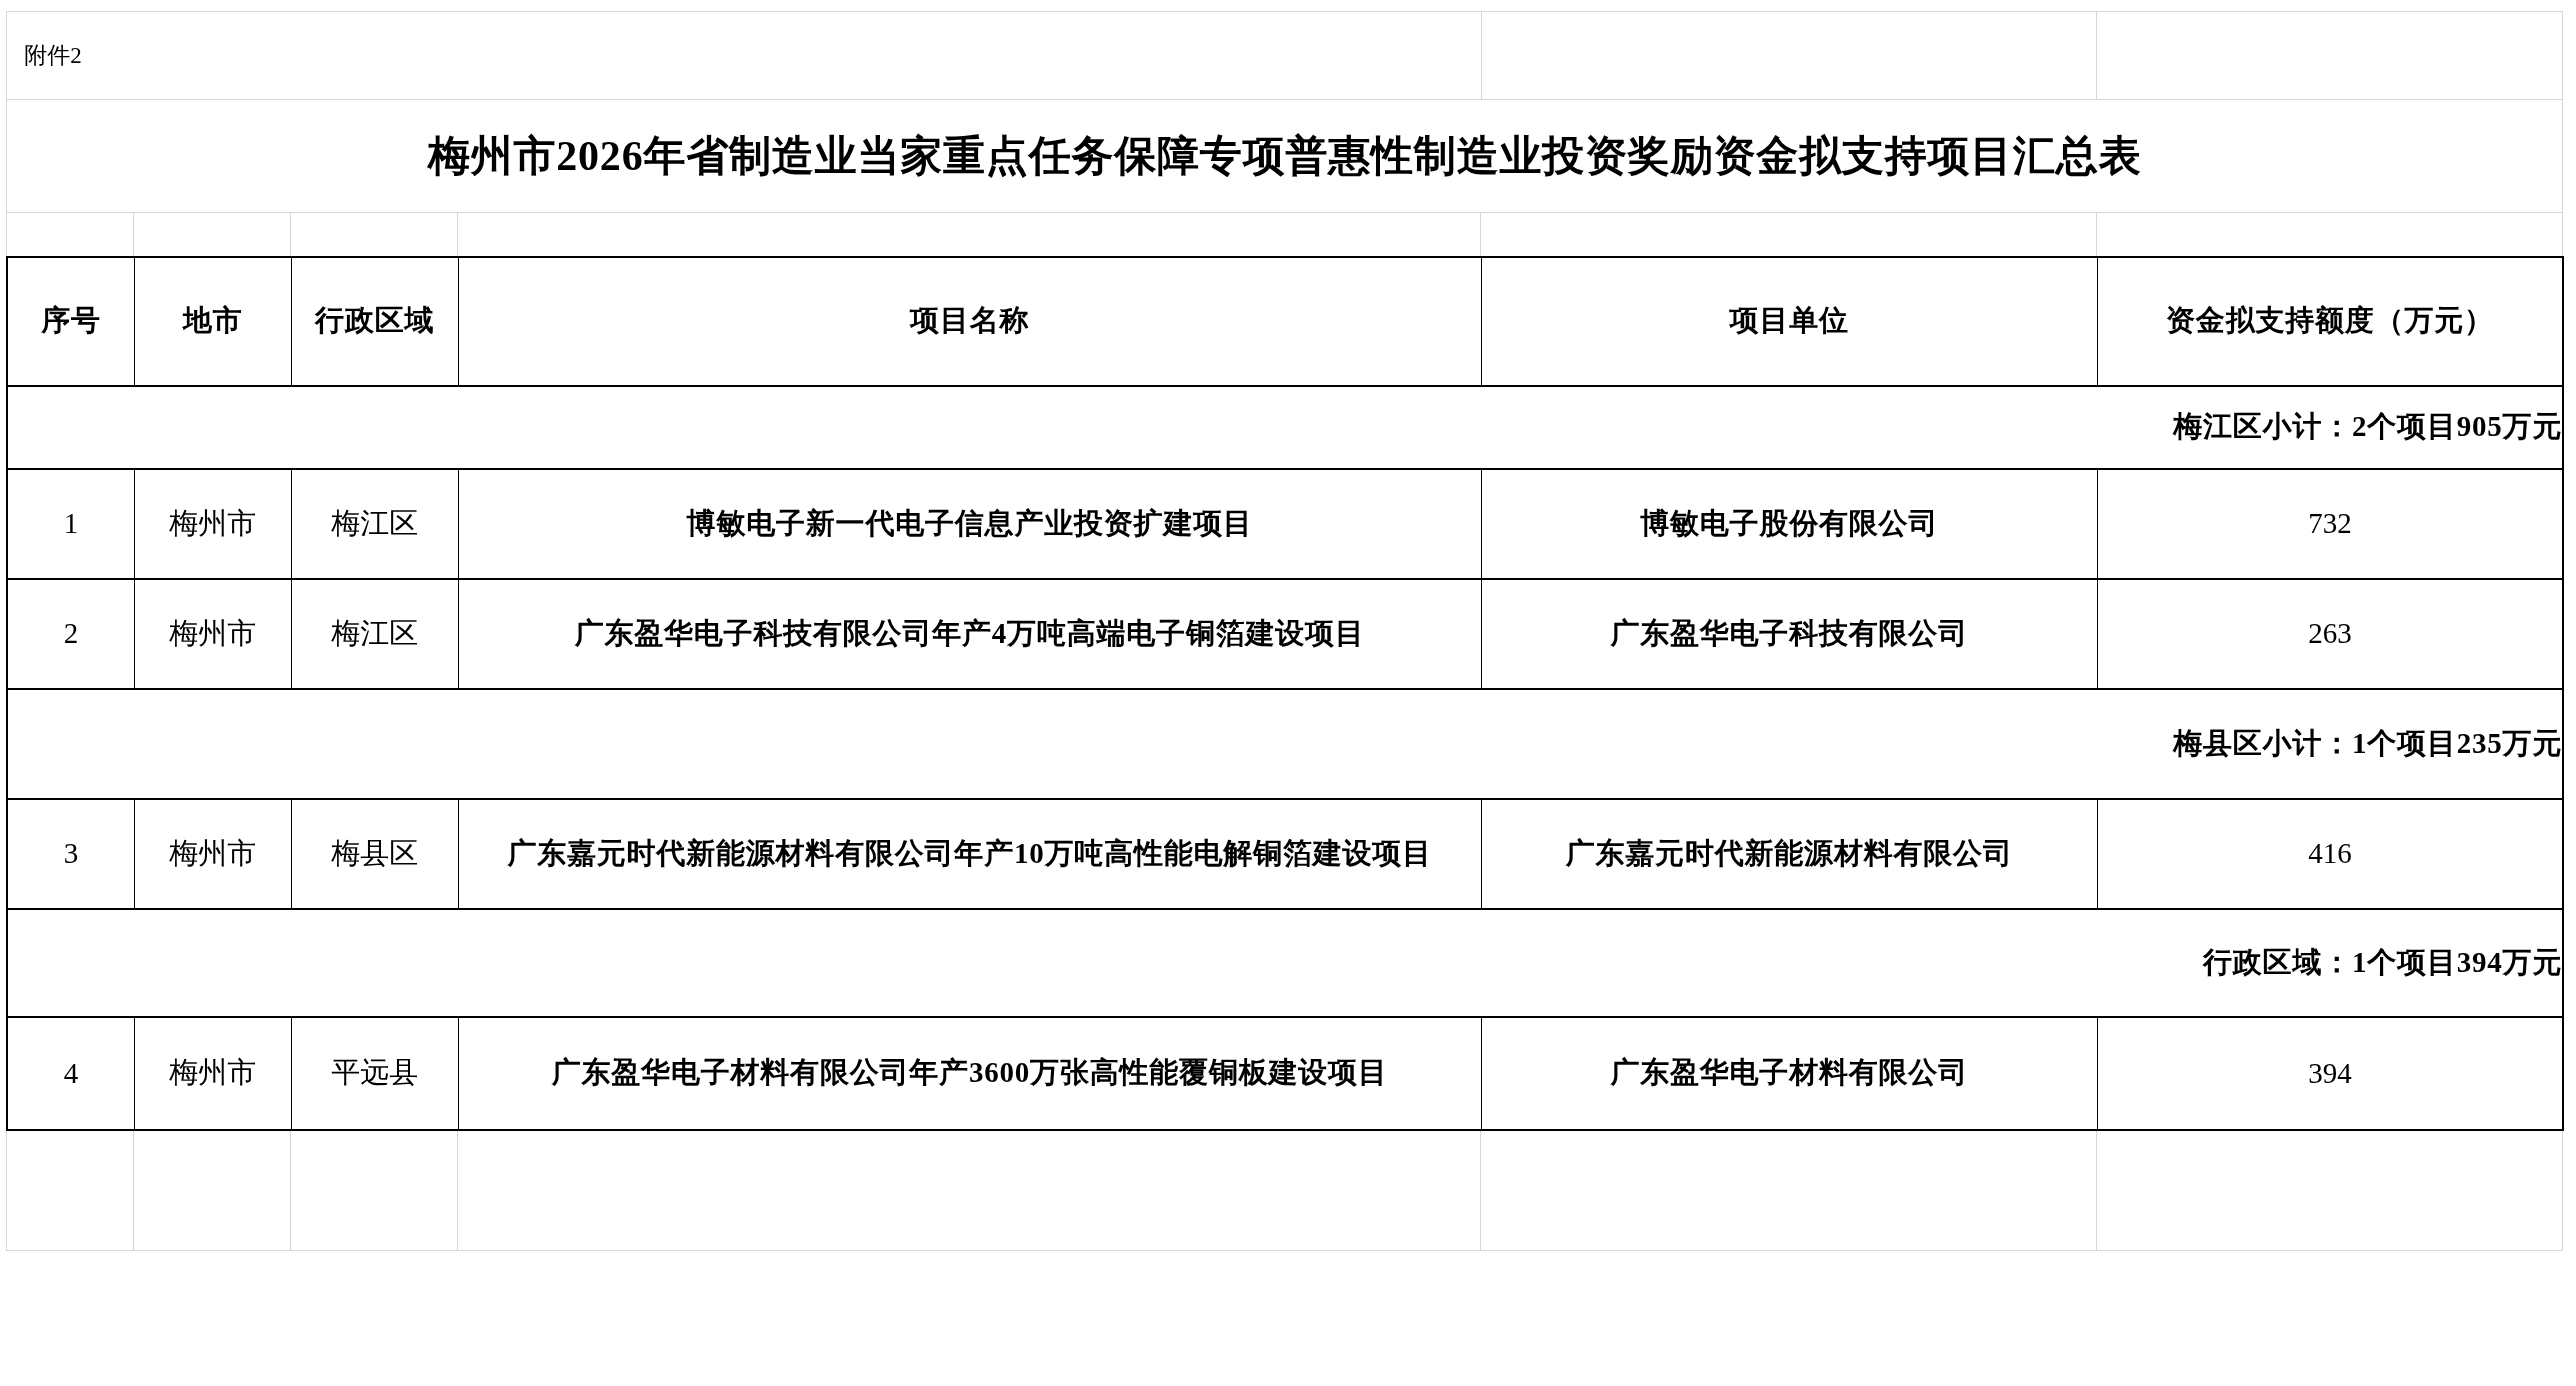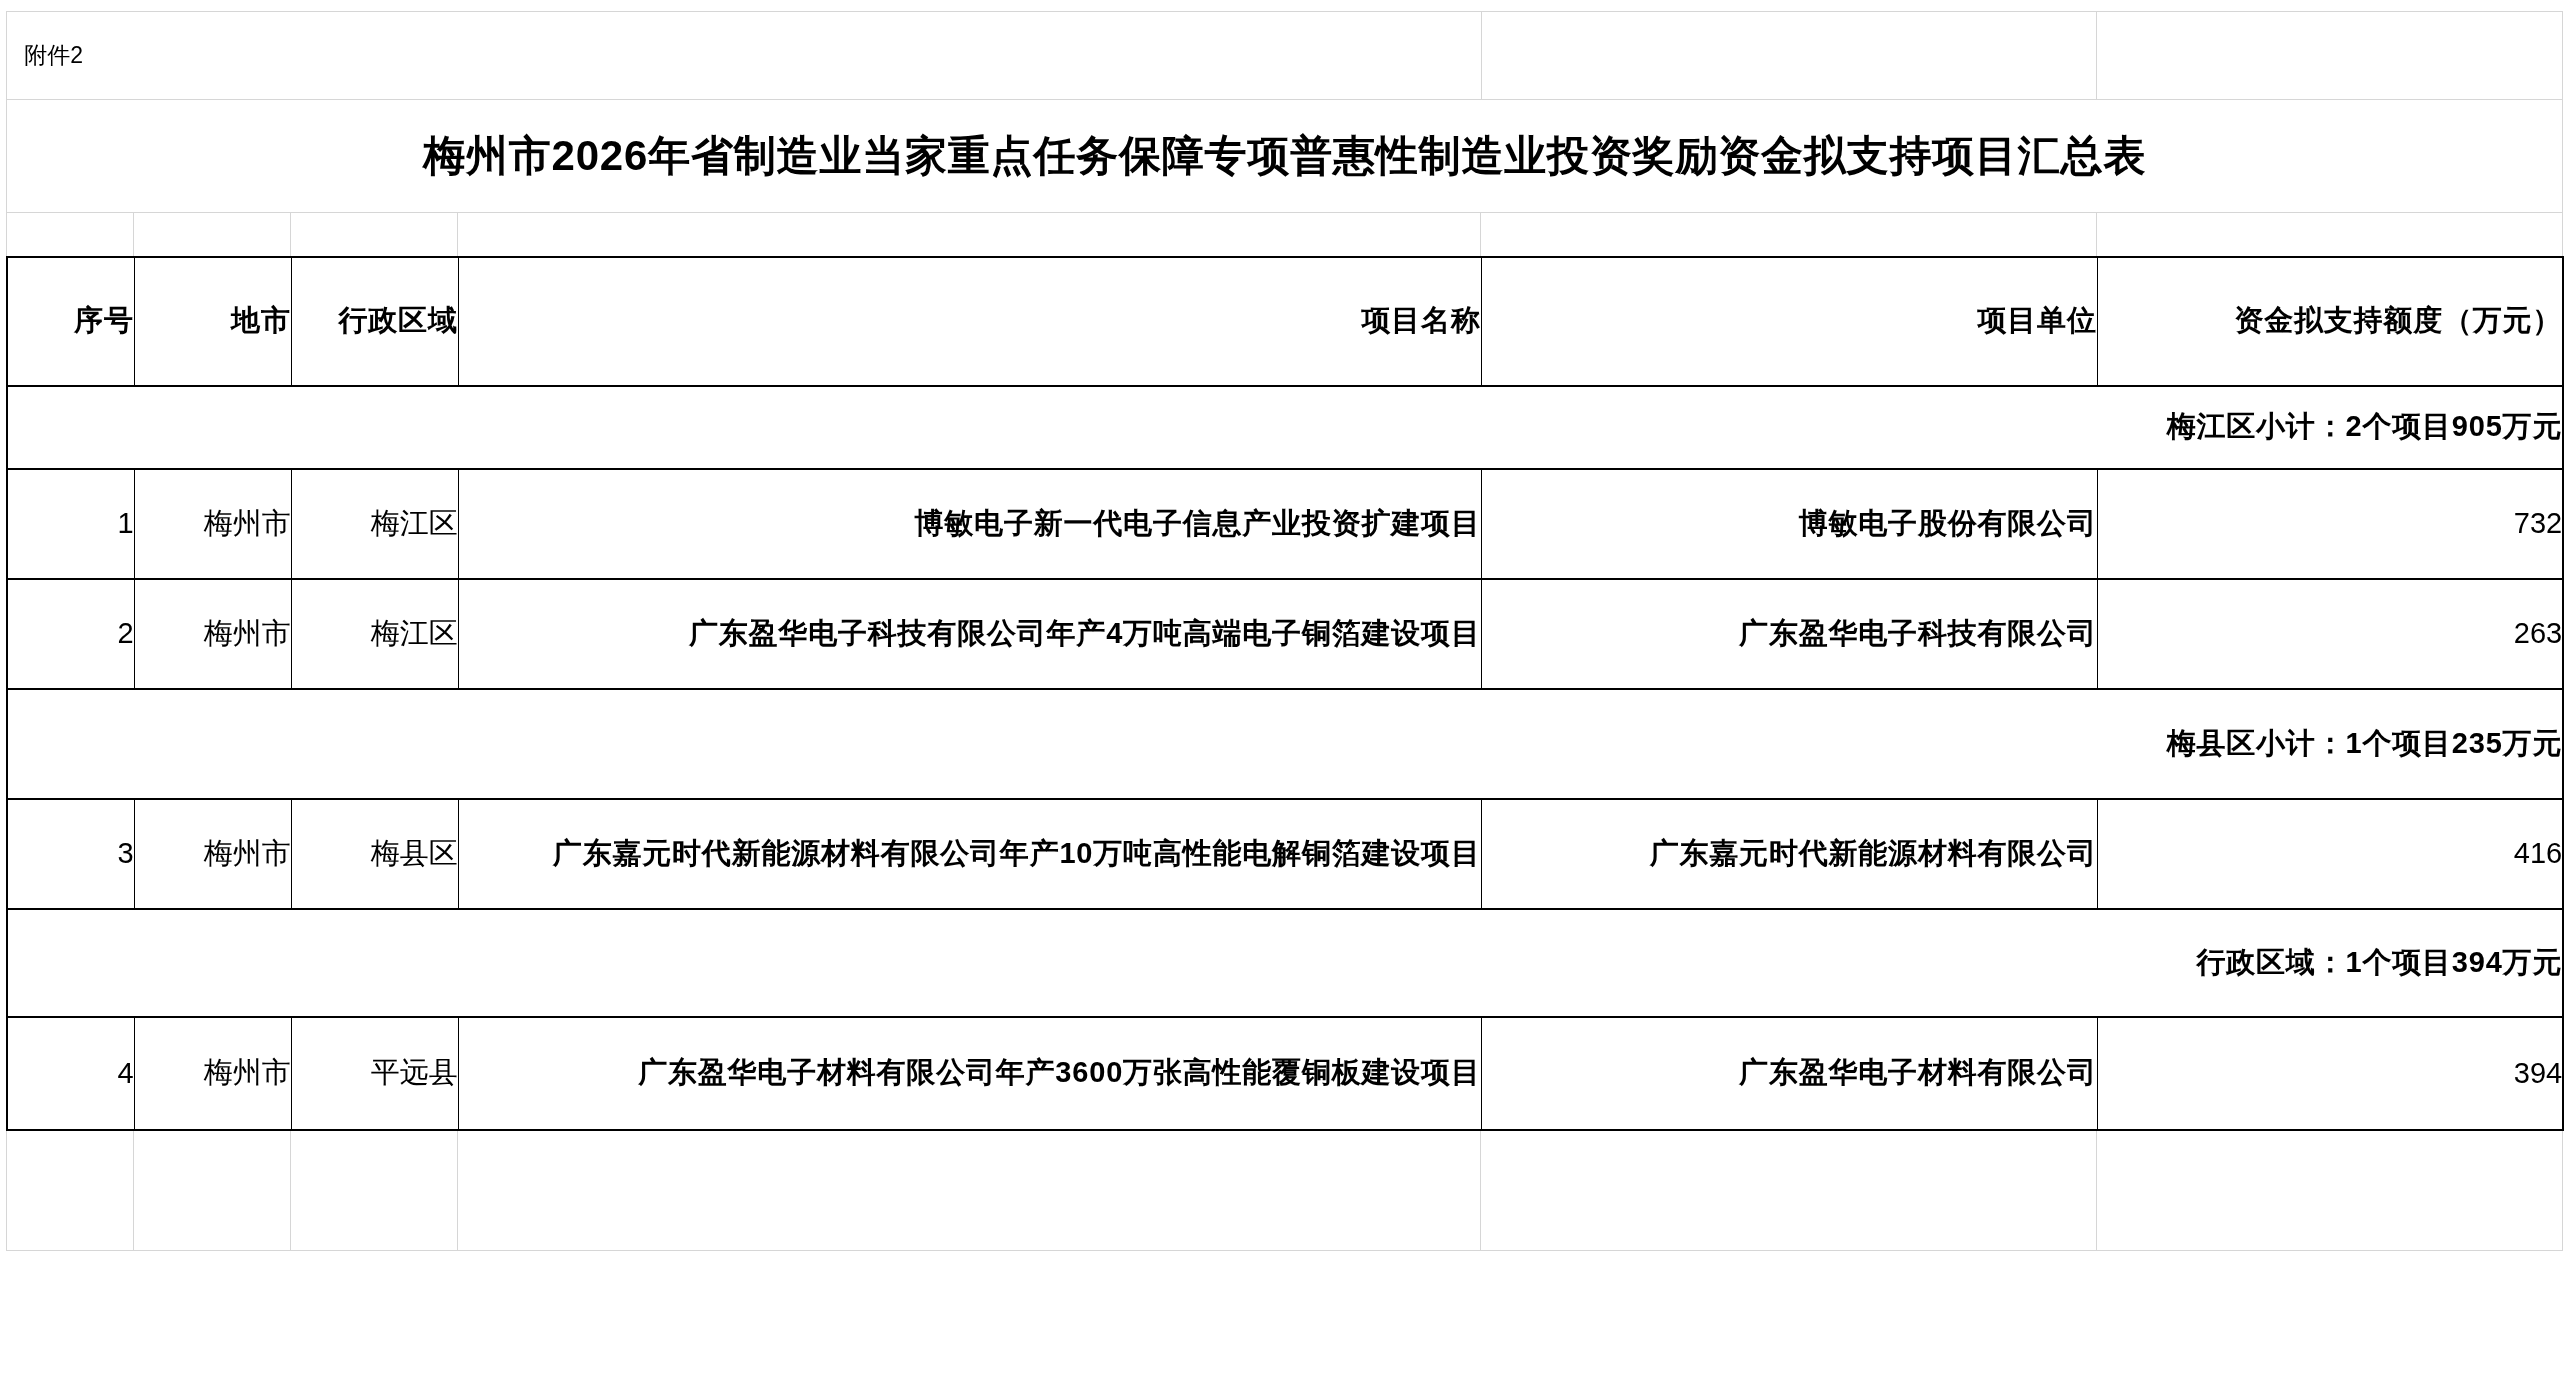--- a/index.html
+++ b/index.html
@@ -6,21 +6,21 @@
     --grid:#d6d6d6;
     --ink:#000000;
   }
   html,body{margin:0;padding:0;background:#ffffff;}
   .sheet{
     position:relative;
     width:2576px;
     height:1386px;
     background:#ffffff;
     color:var(--ink);
-    font-family:Liberation Sans, sans-serif;
+    font-family:Liberation Serif, serif;
     overflow:hidden;
   }
   .sheet *{box-sizing:border-box;}
 
   
   .pre{
     margin:10.8px 0 0 6.2px;
     width:2557px;
     border-top:1.5px solid var(--grid);
     border-left:1.5px solid var(--grid);
@@ -46,21 +46,21 @@
     width:2557px;
     border-collapse:collapse;
     table-layout:fixed;
     border:2.3px solid var(--ink);
     font-size:29px;
   }
   table.main th,table.main td{
     border:1.5px solid var(--ink);
     border-top-width:2.3px;
     border-bottom-width:2.3px;
-    text-align:right;
+    text-align:center;
     vertical-align:middle;
     padding:0;
     overflow:hidden;
   }
   tr.hdr{height:129px;}
   tr.hdr th{font-weight:bold;font-size:29px;letter-spacing:0.8px;}
   tr.summary{height:82px;}
   tr.summary td{font-weight:bold;letter-spacing:0.8px;}
   tr.subtotal td{
     font-weight:bold;text-align:right;padding-left:9.3px;letter-spacing:0.8px;

